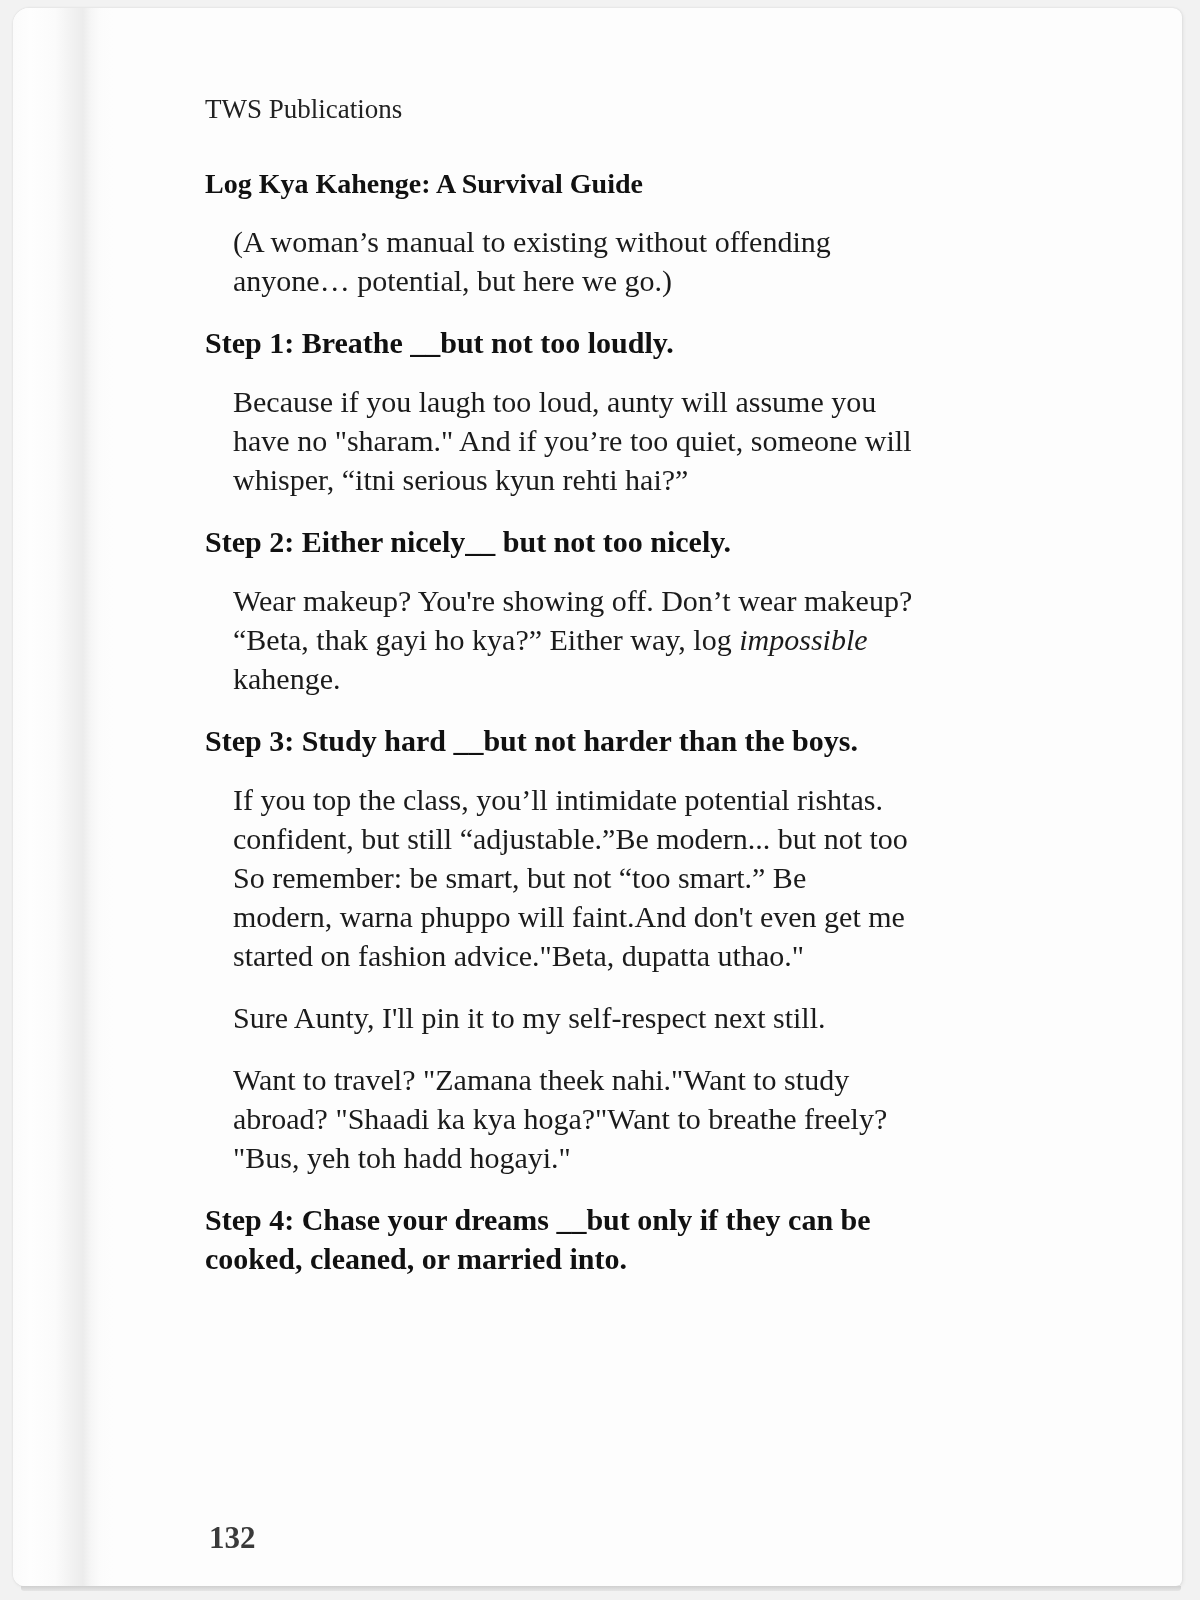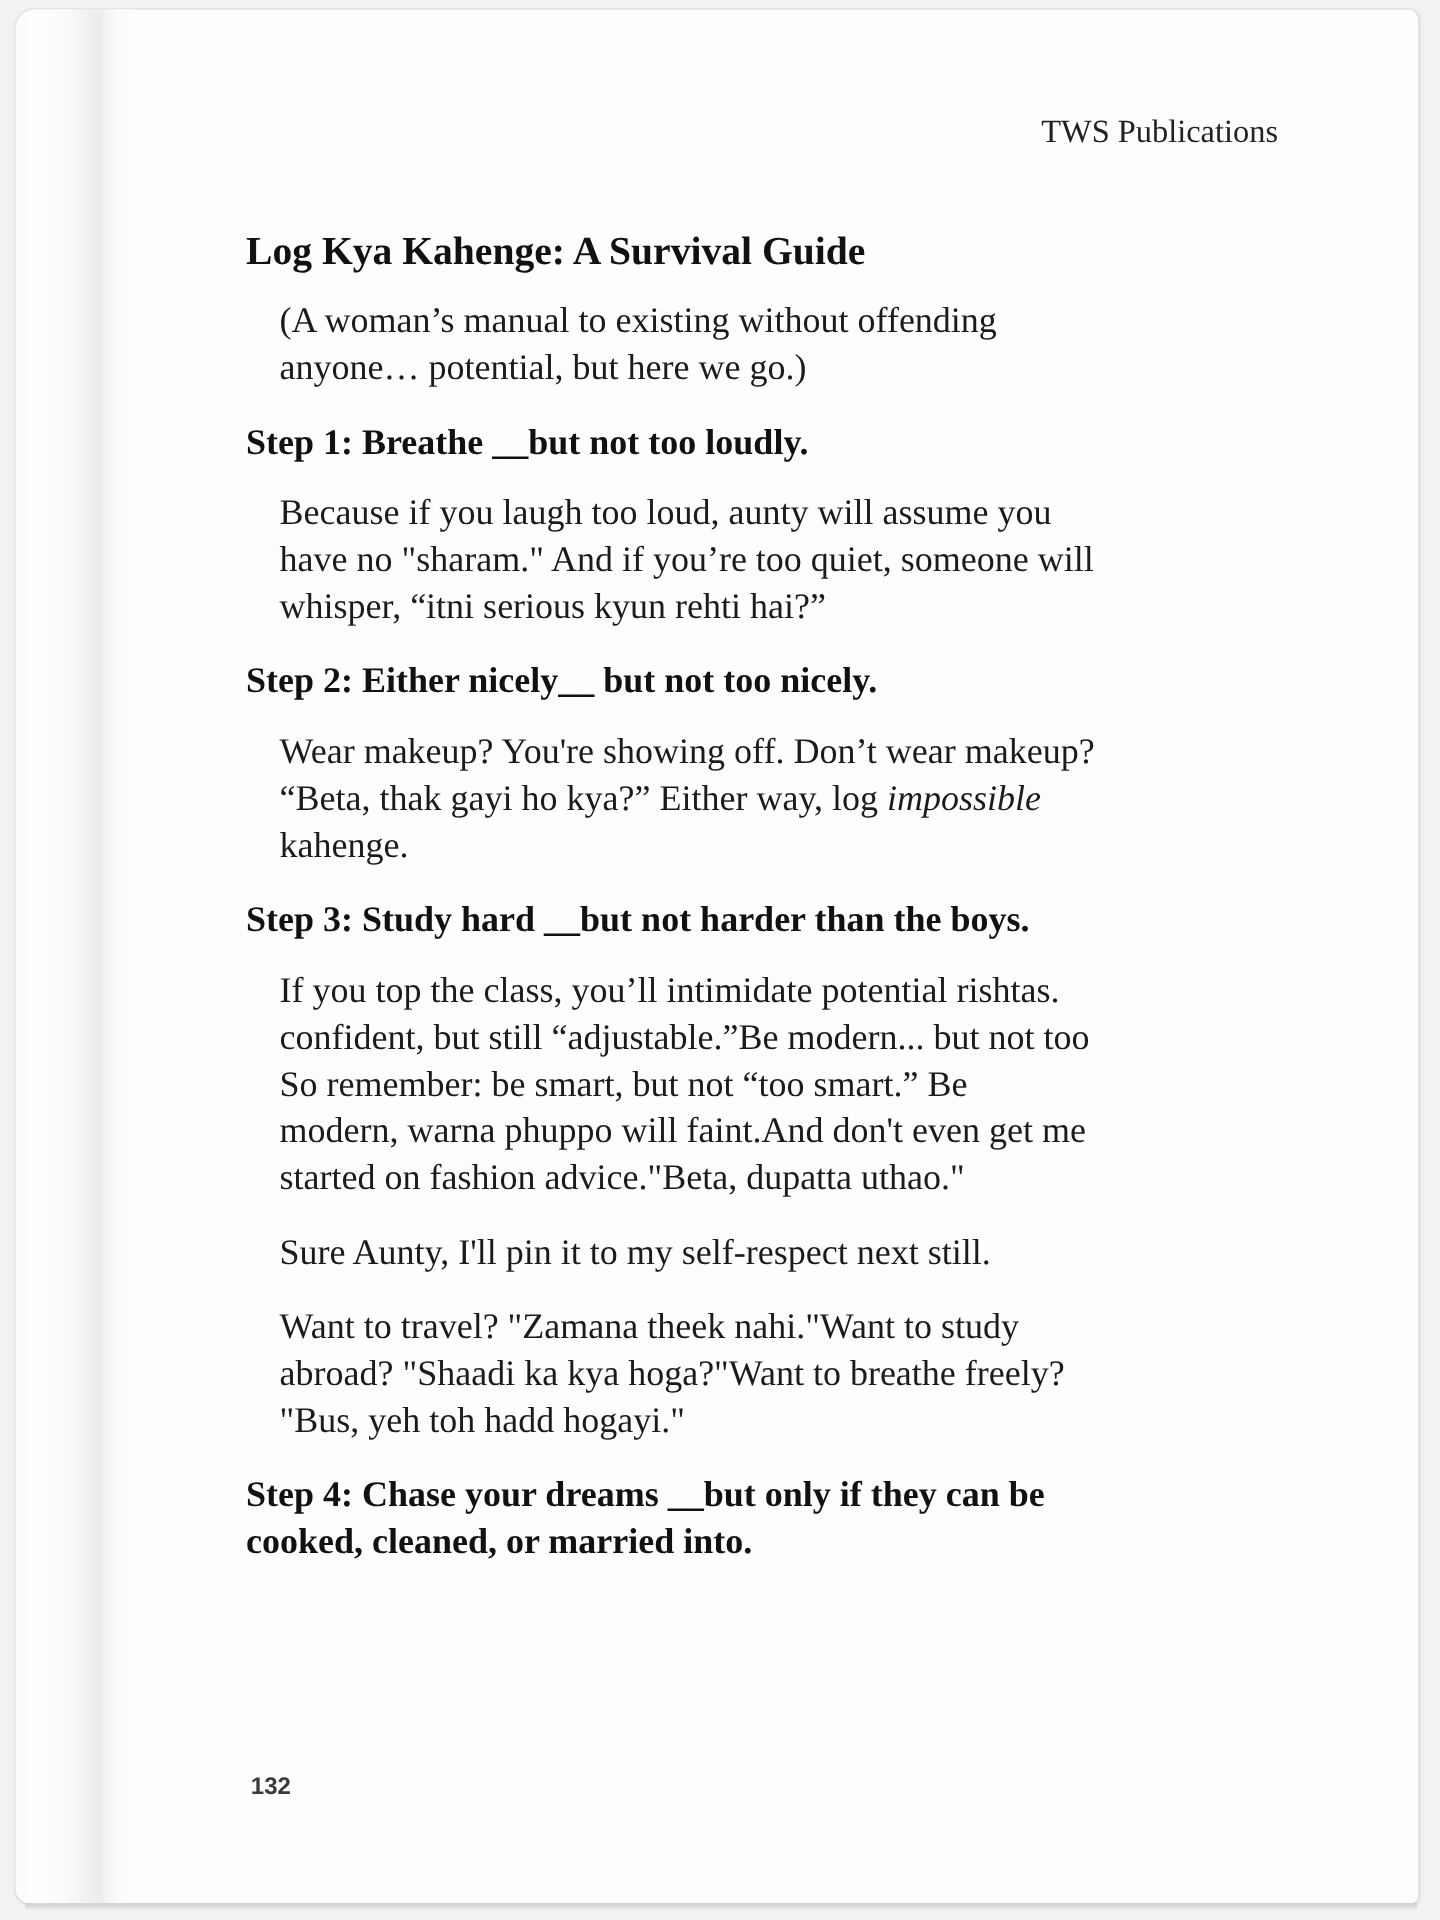--- a/index.html
+++ b/index.html
@@ -59,45 +59,44 @@
     width: 860px;
     padding-top: 84px;
     color: #1b1b1b;
     font-size: 30px;
     line-height: 39px;
   }
   .line { white-space: nowrap; }
   .publisher {
     font-size: 27px;
     line-height: 34px;
-    margin-bottom: 62px;
+    margin-bottom: 36px;
     color: #222;
-    text-align: right;
   }
   .title {
-    font-size: 33px;
+    font-size: 28px;
     line-height: 44px;
     font-weight: bold;
     margin: 0 0 16px 0;
     color: #111;
   }
   .para { margin-bottom: 23px; margin-left: 28px; }
   .h-step {
     font-weight: bold;
     margin-bottom: 20px;
     color: #111;
   }
   .h-step .line { white-space: nowrap; }
   .em { font-style: italic; }
   .page-number {
     position: absolute;
     left: 196px;
-    top: 1470px;
-    font-family: Liberation Sans, sans-serif;
-    font-size: 20px;
+    top: 1512px;
+    font-family: Liberation Serif, serif;
+    font-size: 31px;
     font-weight: 600;
     color: #3a3a3a;
   }
 </style>
 </head>
 <body>
 
 <div class="stage">
   <div class="page">
     <div class="spine"></div>

